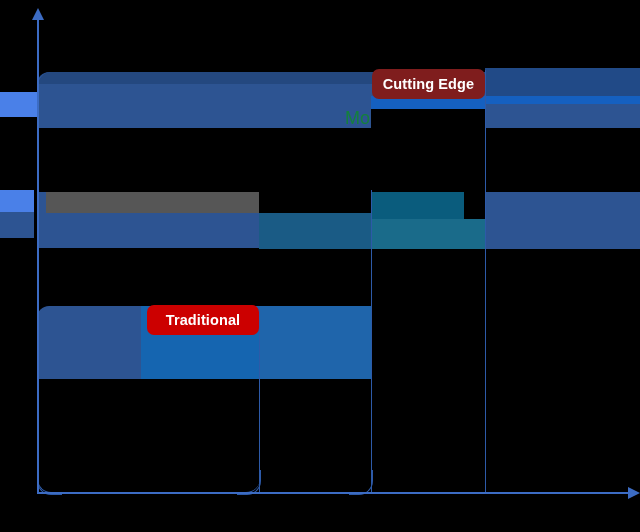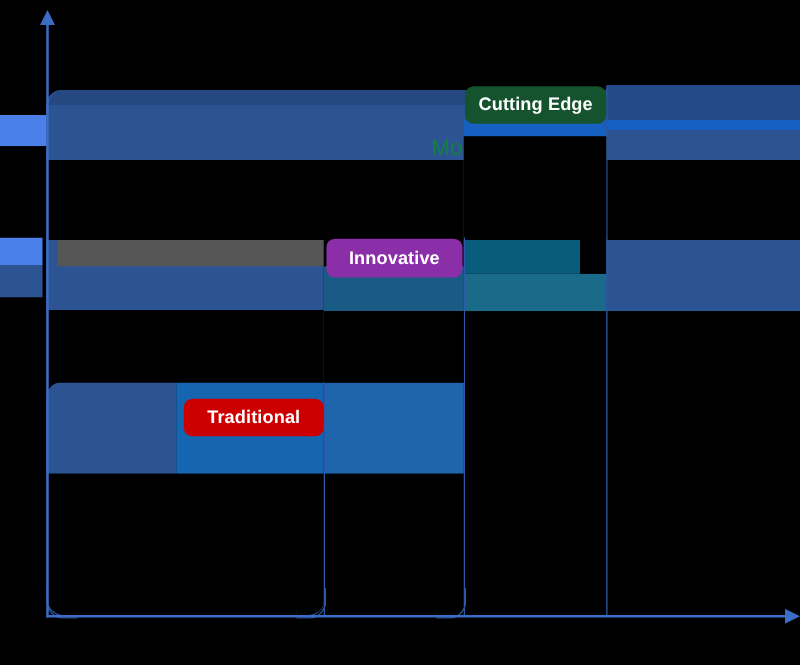--- a/index.html
+++ b/index.html
@@ -141,25 +141,24 @@
   <div class="col-rule" style="left:485px; top:70px; height:422px;"></div>
   <div class="block" style="left:37px; top:470px; width:24px; height:24px; border-left:1px solid #2d5aa8; border-bottom:1px solid #2d5aa8; border-bottom-left-radius:14px;"></div>
   <div class="block" style="left:237px; top:470px; width:23px; height:24px; border-right:1px solid #2d5aa8; border-bottom:1px solid #2d5aa8; border-bottom-right-radius:14px;"></div>
   <div class="block" style="left:349px; top:470px; width:23px; height:24px; border-right:1px solid #2d5aa8; border-bottom:1px solid #2d5aa8; border-bottom-right-radius:14px;"></div>
 
   <div class="axis-line axis-v"></div>
   <div class="arrow-up"></div>
   <div class="axis-line axis-h"></div>
   <div class="arrow-right"></div>
 
-  <div class="pill" style="left:372px; top:69px; width:113px; height:30px; background:#14532d;">Cutting Edge</div>
+  <div class="pill" style="left:372px; top:69px; width:113px; height:30px; background:#7f1d1d;">Cutting Edge</div>
 
-  <div class="pill" style="left:261px; top:191px; width:109px; height:31px; background:#8b2fa8;">Innovative</div>
 
-  <div class="pill" style="left:147px; top:305px; width:112px; height:30px; background:#cc0000;margin-top:14px;">Traditional</div>
+  <div class="pill" style="left:147px; top:305px; width:112px; height:30px; background:#cc0000;">Traditional</div>
 
   <div class="plain-text" style="left:345px; top:108px;">Mo</div>
 
   <div class="mask" style="left:371px; top:109px; width:114px; height:81px;"></div>
 
   <div class="mask" style="left:259px; top:192px; width:2px; height:21px;"></div>
   <div class="mask" style="left:259px; top:249px; width:112px; height:57px;"></div>
 
 </div>
 

